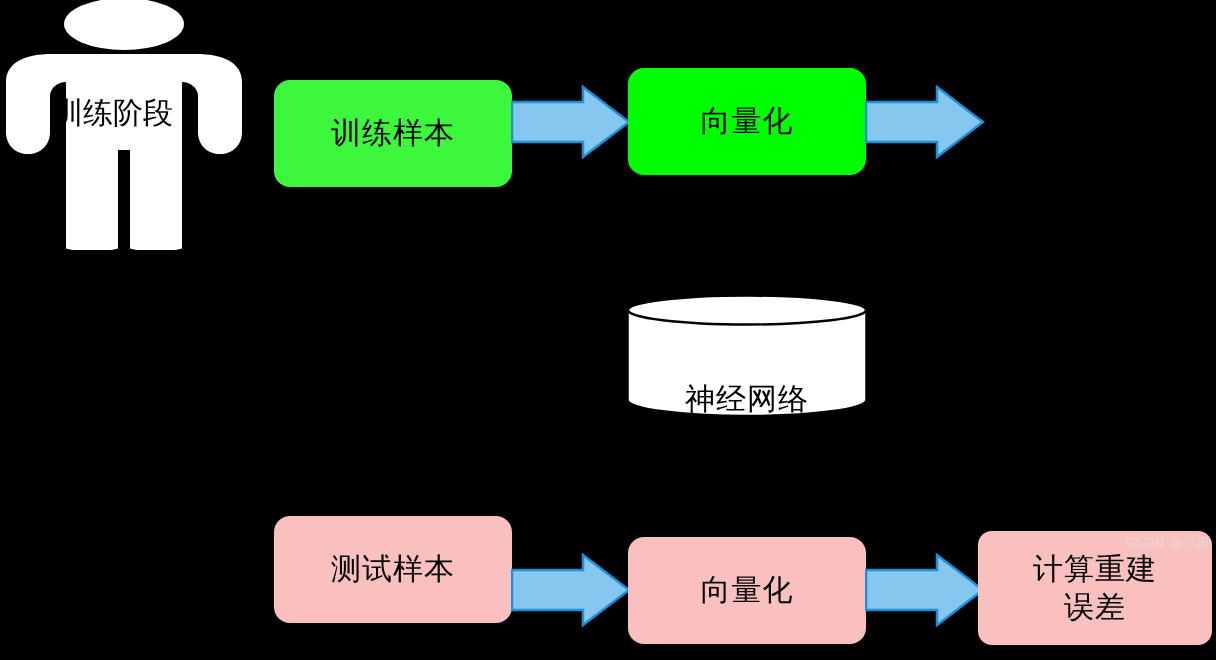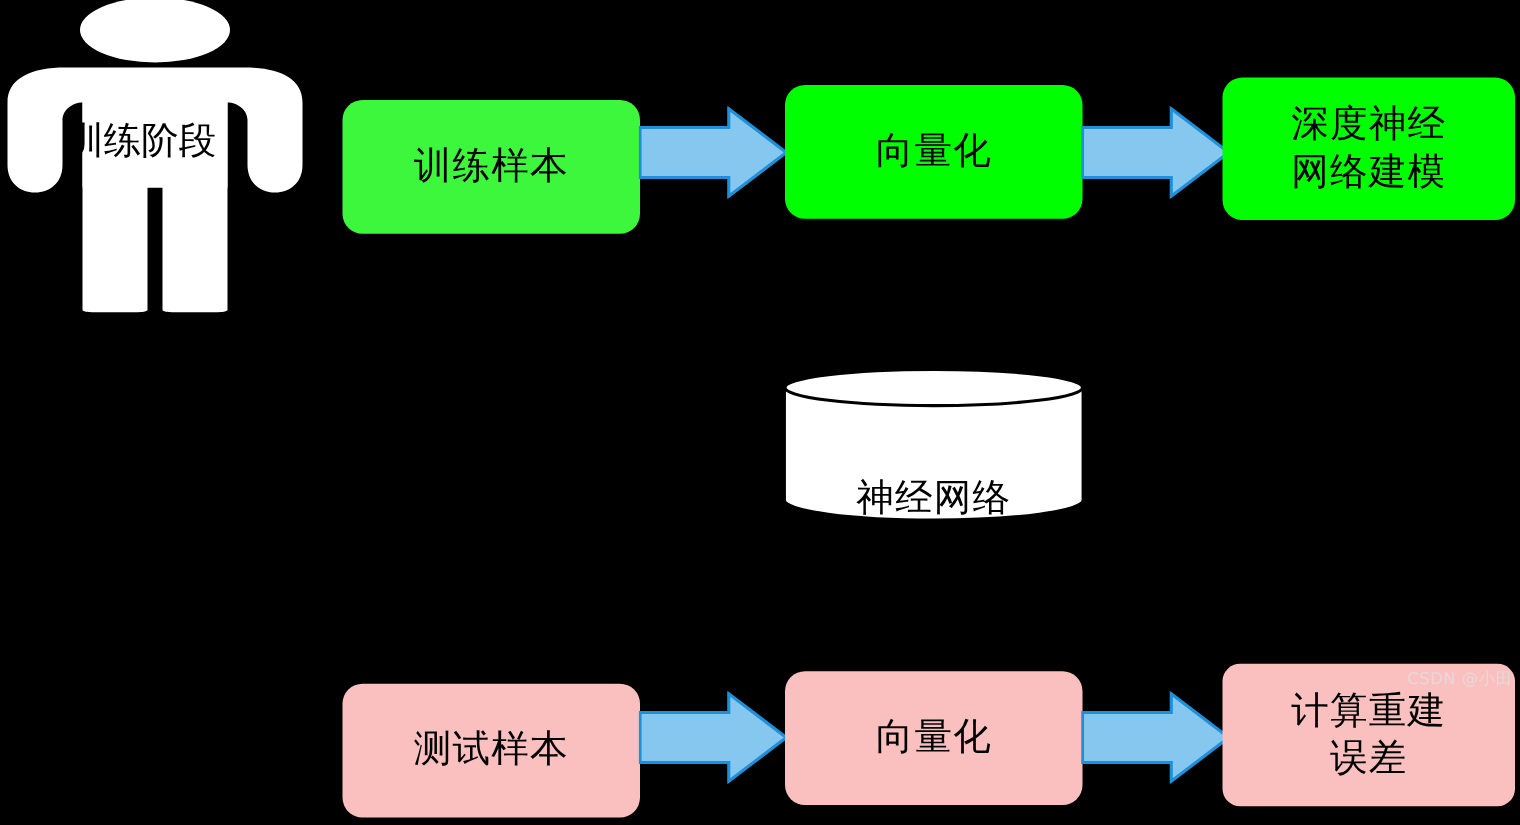--- a/index.html
+++ b/index.html
@@ -138,35 +138,31 @@
   <div class="pbox pbox-green" style="left:628px; top:68px; width:238px; height:107px;">
     <span>向量化</span>
   </div>
 
   <div class="arrow" style="left:865px; top:85px; width:120px; height:74px;">
     <svg width="120" height="74" viewBox="0 0 120 74" aria-hidden="true">
       <polygon points="1,17 72,17 72,2 118,37 72,72 72,57 1,57" fill="#85c7ef" stroke="#1f8fd8" stroke-width="2.5" stroke-linejoin="miter"></polygon>
     </svg>
   </div>
 
-  <div class="pbox pbox-green" style="left:978px; top:62px; width:234px; height:114px; white-space:pre-line;">
-    <span>深度神经
-网络建模</span>
-  </div>
 
   <div class="cylinder" style="left:626px; top:294px; width:242px; height:122px;">
     <svg width="242" height="122" viewBox="0 0 242 122" aria-hidden="true">
       <path d="M 1.5 16 L 1.5 106 A 119 16 0 0 0 240.5 106 L 240.5 16 Z" fill="#ffffff" stroke="#000000" stroke-width="2.5"></path>
       <ellipse cx="121" cy="16" rx="119" ry="14.5" fill="#ffffff" stroke="#000000" stroke-width="2.5"></ellipse>
     </svg>
     <span class="cylinder-label" style="top:50px;margin-top:40px;">神经网络</span>
   </div>
 
 
-  <div class="pbox pbox-pink" style="left:274px; top:547px; width:238px; height:107px;">
+  <div class="pbox pbox-pink" style="left:274px; top:516px; width:238px; height:107px;">
     <span>测试样本</span>
   </div>
 
   <div class="arrow" style="left:511px; top:553px; width:120px; height:74px;">
     <svg width="120" height="74" viewBox="0 0 120 74" aria-hidden="true">
       <polygon points="1,17 72,17 72,2 118,37 72,72 72,57 1,57" fill="#85c7ef" stroke="#1f8fd8" stroke-width="2.5" stroke-linejoin="miter"></polygon>
     </svg>
   </div>
 
   <div class="pbox pbox-pink" style="left:628px; top:537px; width:238px; height:107px;">

